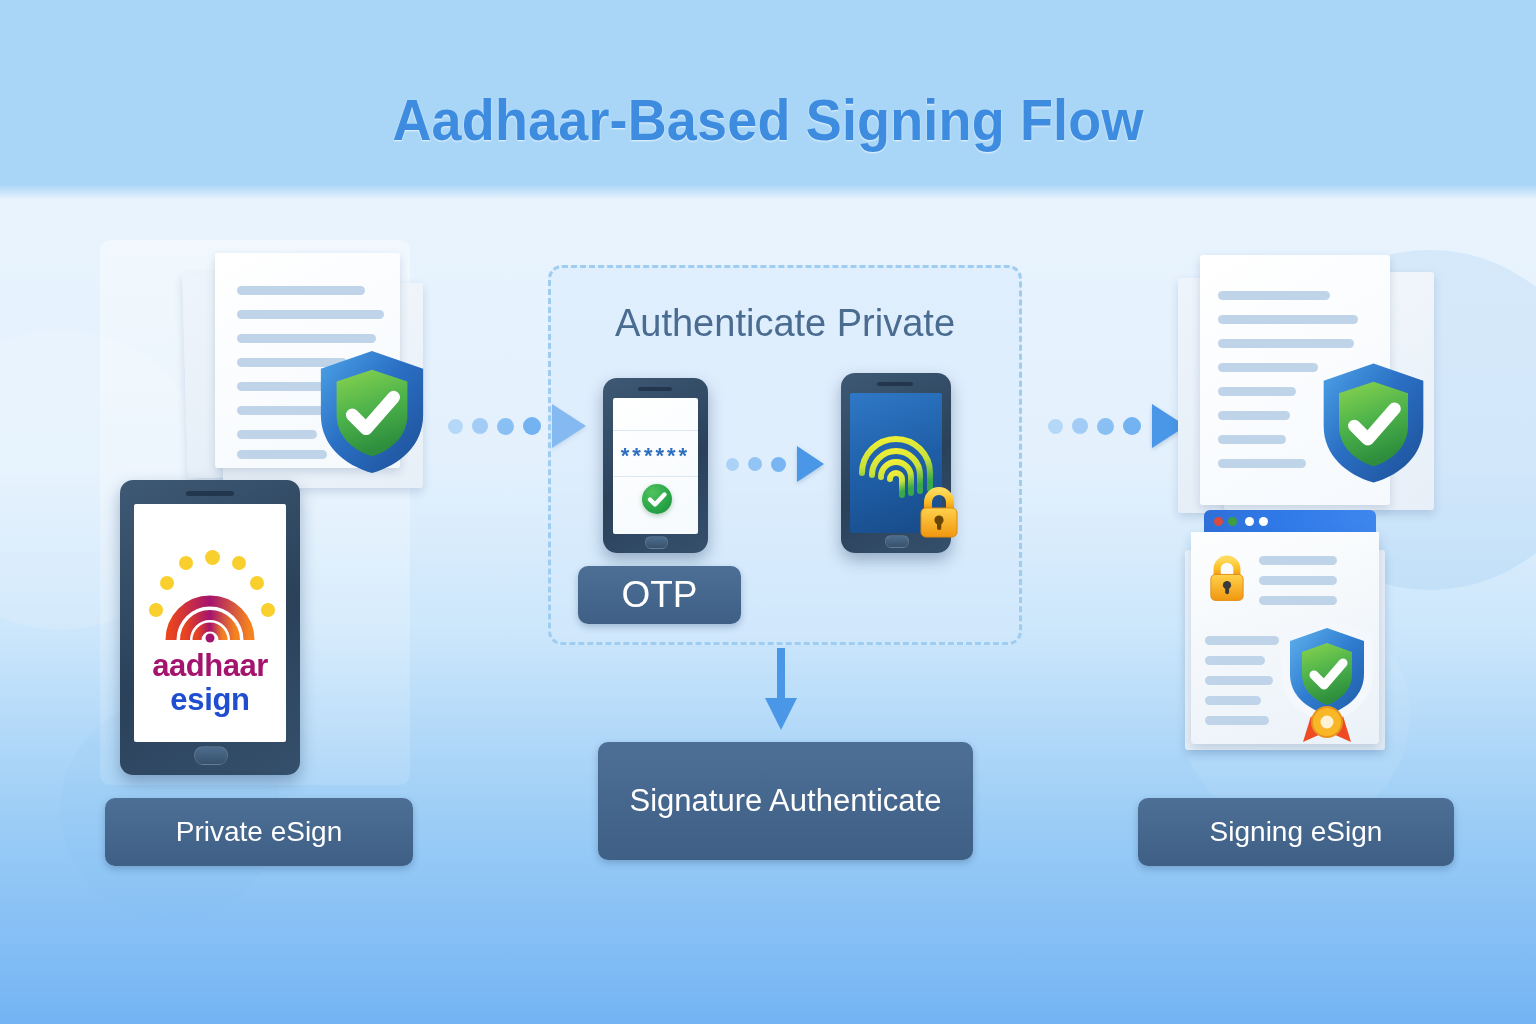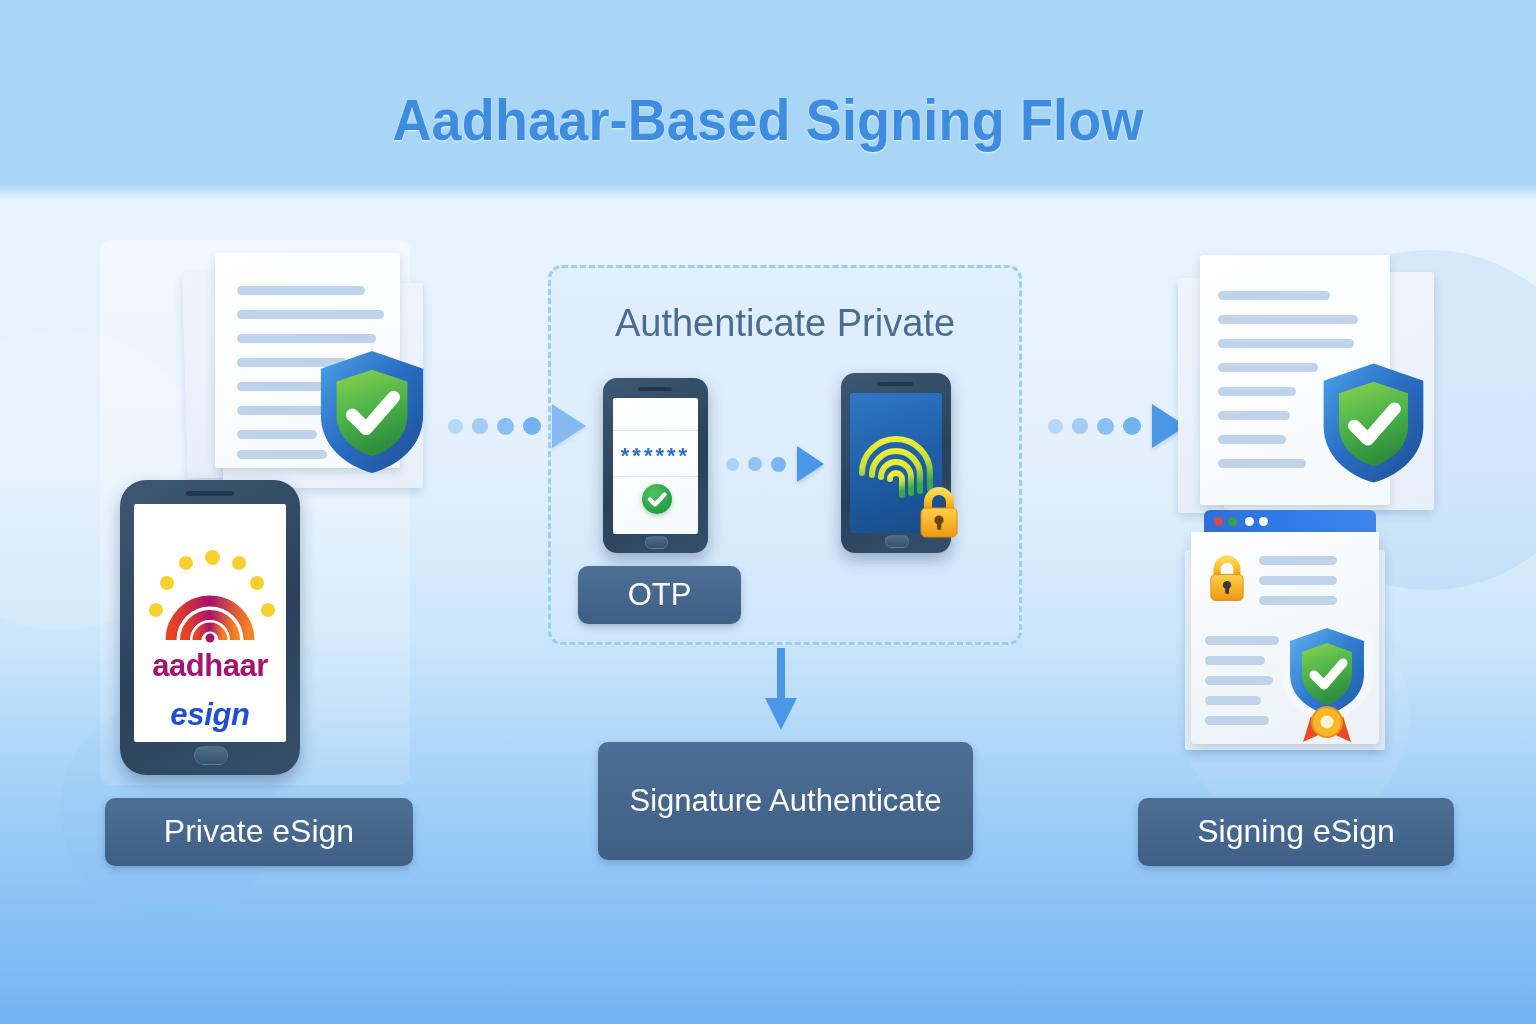--- a/index.html
+++ b/index.html
@@ -30,21 +30,21 @@
 
   
   .chip{
     position:absolute;
     background:linear-gradient(180deg,#4d6f96 0%,#3f5f85 100%);
     color:#ffffff;
     border-radius:10px;
     display:flex;align-items:center;justify-content:center;
     text-align:center;
     box-shadow:0 3px 7px rgba(30,60,100,0.28);
-    font-size:32px;font-weight:400;line-height:1.18;
+    font-size:28px;font-weight:400;line-height:1.18;
     padding:0 14px;box-sizing:border-box;
   }
 
   
   .panel{position:absolute;}
   .panel-bg{
     position:absolute;border-radius:10px;
     background:linear-gradient(180deg,rgba(255,255,255,0.42) 0%,rgba(255,255,255,0.12) 100%);
   }
 
@@ -58,21 +58,21 @@
   .sheet.back1{background:linear-gradient(145deg,#eef4fb,#e2ecf6);}
   .sheet.back2{background:linear-gradient(145deg,#f4f8fc,#e7eff8);}
   .sheet.front{background:linear-gradient(150deg,#ffffff 0%,#f5f9fd 100%);}
   .line{position:absolute;height:9px;border-radius:5px;background:#bfd4e8;}
 
   
   .shield{position:absolute;}
 
   
   .device{
-    position:absolute;border-radius:26px;
+    position:absolute;border-radius:13px;
     background:linear-gradient(150deg,#3e5974 0%,#2b415a 55%,#35506c 100%);
     box-shadow:0 7px 16px rgba(25,55,95,0.35);
     padding:0;box-sizing:border-box;
   }
   .device .screen{
     position:absolute;background:#fff;overflow:hidden;border-radius:2px;
   }
   .notch{
     position:absolute;border-radius:3px;background:#22374d;
   }
@@ -229,21 +229,21 @@
                   <stop offset="100%" stop-color="#f58220"></stop>
               </linearGradient>
             </defs>
             <path d="M29 74 A39 39 0 0 1 107 74" stroke="url(#aadg1)" stroke-width="11" fill="none" stroke-linecap="butt"></path>
             <path d="M43 74 A25 25 0 0 1 93 74" stroke="url(#aadg1)" stroke-width="10" fill="none"></path>
             <path d="M55 74 A13 13 0 0 1 81 74" stroke="url(#aadg1)" stroke-width="9" fill="none"></path>
             <circle cx="68" cy="72" r="4.5" fill="#a4146e"></circle>
           </svg>
         </div>
         <div class="aadh-word" style="top:144px;">aadhaar</div>
-        <div class="esign-word" style="top:193px;font-style:italic;">esign</div>
+        <div class="esign-word" style="top:178px;">esign</div>
       </div>
       <div class="homebtn" style="left:74px;top:266px;width:32px;height:17px;border-radius:9px;"></div>
     </div>
   </div>
 
   <div class="chip" style="left:105px;top:798px;width:308px;height:68px;">Private eSign</div>
 
   <div class="dotflow" style="left:448px;top:404px;">
     <div class="dot" style="width:15px;height:15px;opacity:.35;"></div>
     <div class="dot" style="width:16px;height:16px;opacity:.5;"></div>
@@ -315,21 +315,21 @@
             </linearGradient>
           </defs>
           <path d="M15 27 V19 a11 11 0 0 1 22 0 V27" stroke="url(#lkg1)" stroke-width="8" fill="none" stroke-linecap="round"></path>
           <rect x="8" y="25" width="36" height="29" rx="5" fill="url(#lkb1)" stroke="#e08a0d" stroke-width="1"></rect>
           <circle cx="26" cy="37" r="4.6" fill="#6b4503"></circle>
           <rect x="24" y="38" width="4.3" height="9" rx="2" fill="#6b4503"></rect>
         </svg>
       </div>
     </div>
 
-    <div class="chip" style="left:27px;top:298px;width:163px;height:58px;font-size:31px;">OTP</div>
+    <div class="chip" style="left:27px;top:298px;width:163px;height:58px;font-size:37px;">OTP</div>
   </div>
 
   <div id="downarrow" style="left:761px;top:648px;width:40px;height:86px;">
     <svg viewBox="0 0 40 86" width="40" height="86">
       <rect x="16" y="0" width="8" height="54" fill="#4a97e8"></rect>
       <path d="M4 50 L36 50 L20 82 Z" fill="#4a97e8"></path>
     </svg>
   </div>
 
   <div class="chip" style="left:598px;top:742px;width:375px;height:118px;flex-direction:column;font-size:31px;">

